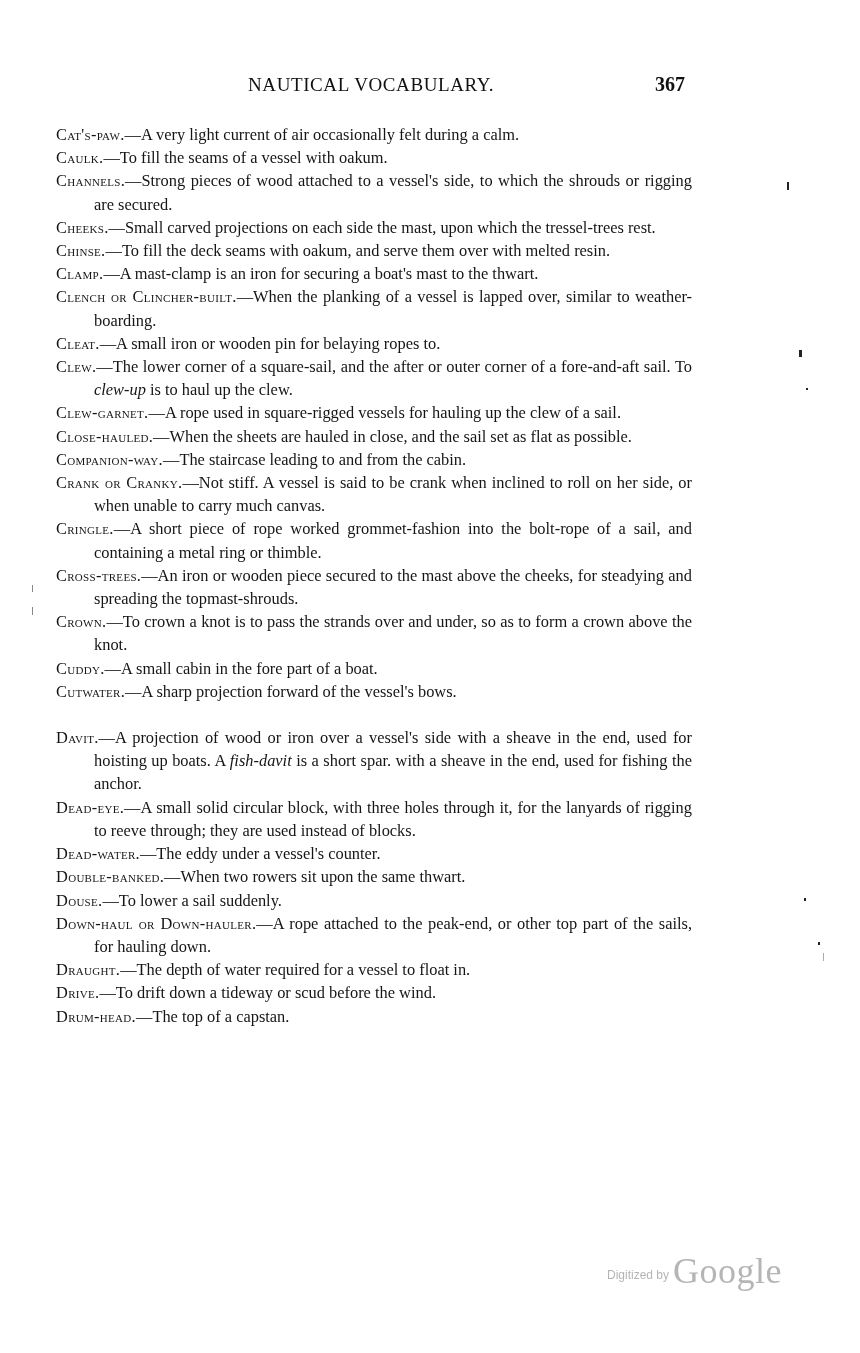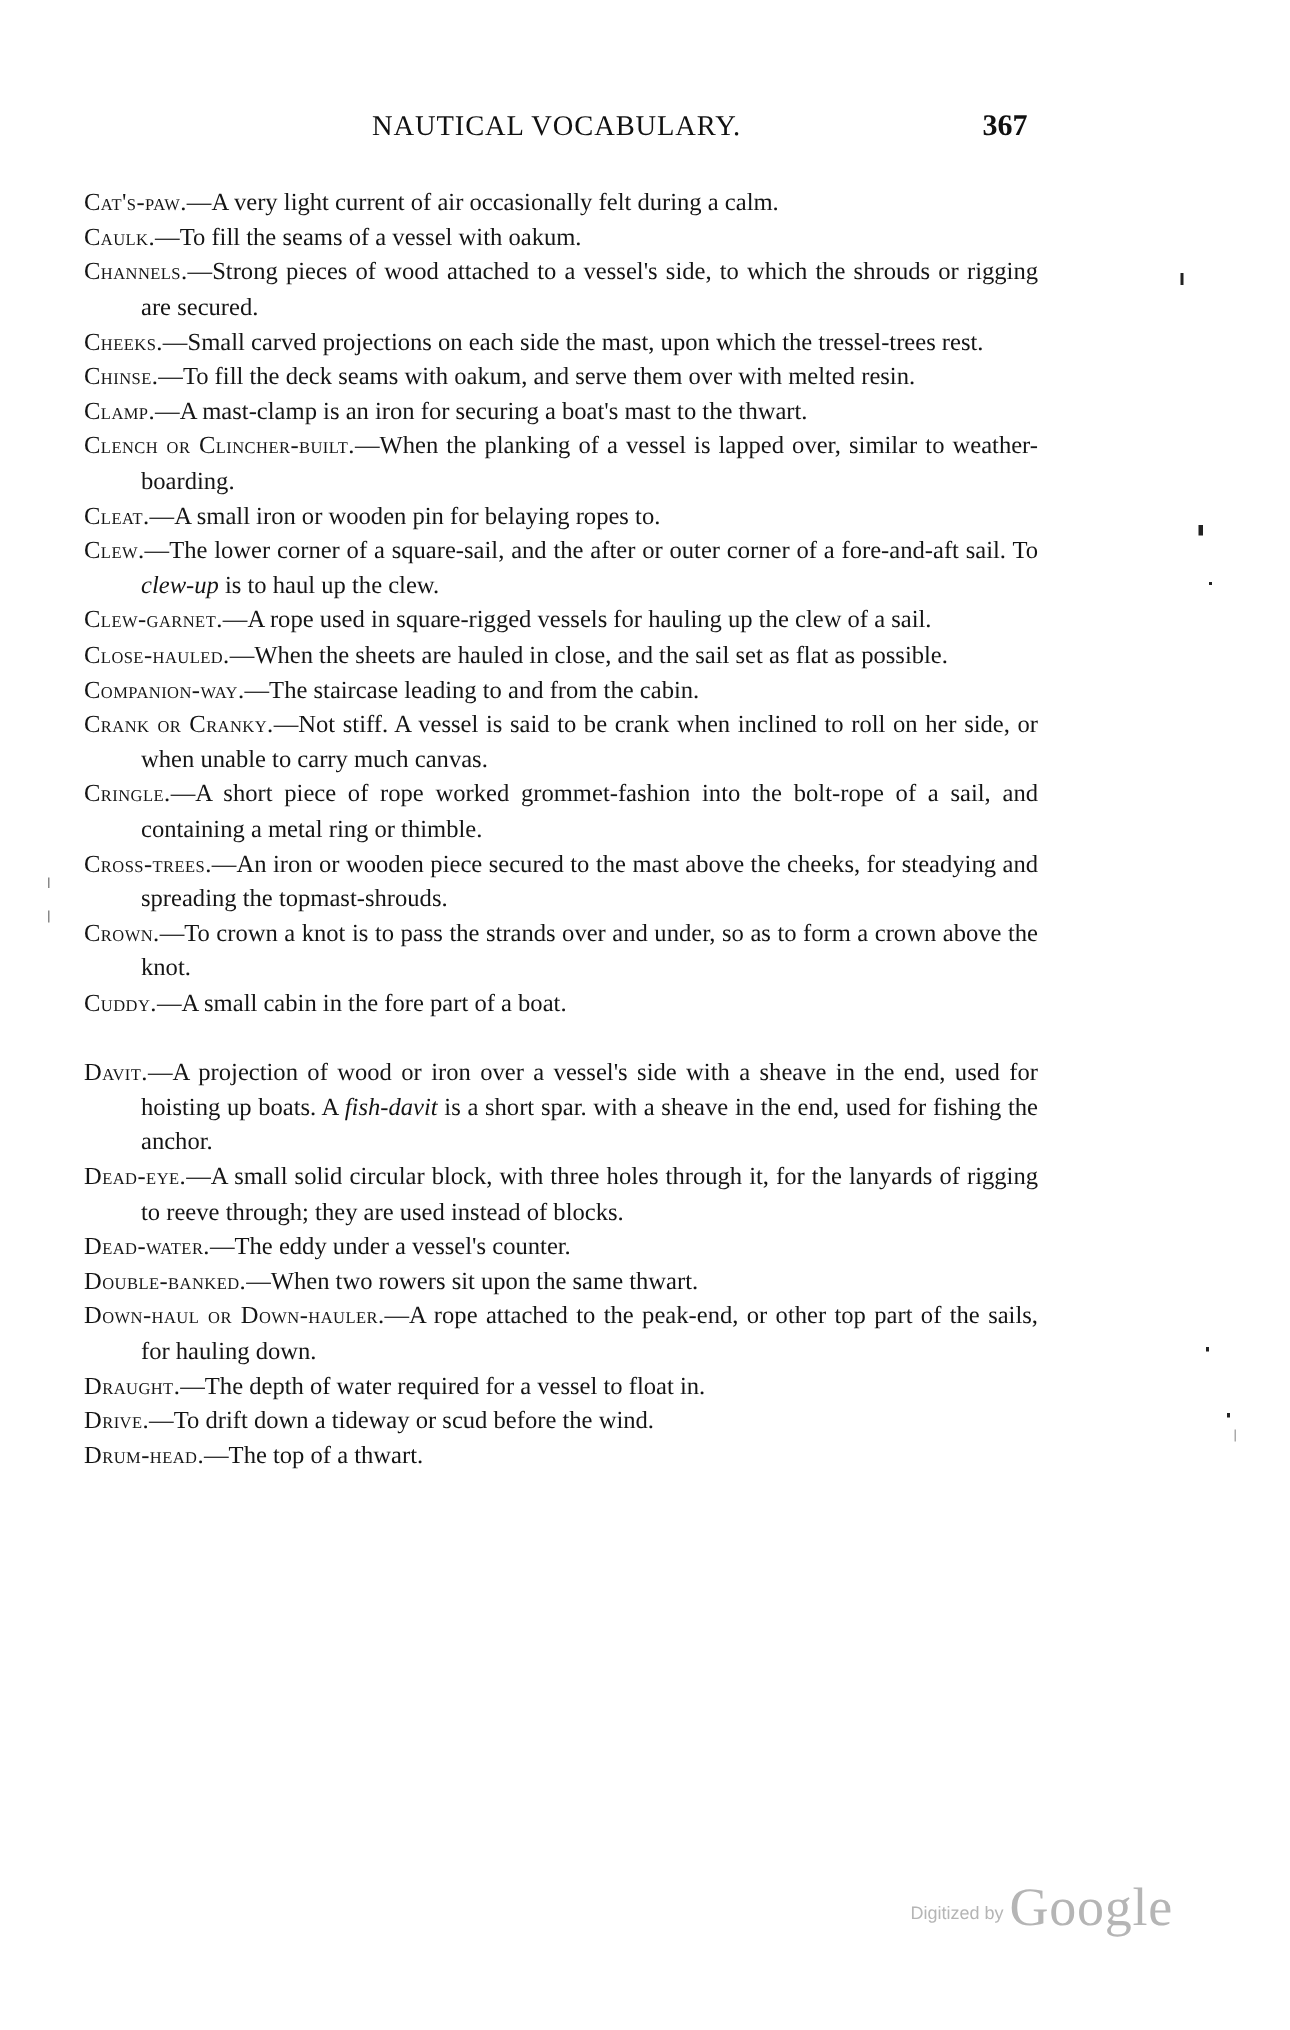--- a/index.html
+++ b/index.html
@@ -38,28 +38,30 @@
   <p class="entry"><span class="term">Cleat.</span><span>—A small iron or wooden pin for belaying ropes to.</span></p>
   <p class="entry"><span class="term">Clew.</span><span>—The lower corner of a square-sail, and the after or outer corner of a fore-and-aft sail.   To </span><span class="ital">clew-up</span><span> is to haul up the clew.</span></p>
   <p class="entry"><span class="term">Clew-garnet.</span><span>—A rope used in square-rigged vessels for hauling up the clew of a sail.</span></p>
   <p class="entry"><span class="term">Close-hauled.</span><span>—When the sheets are hauled in close, and the sail set as flat as possible.</span></p>
   <p class="entry"><span class="term">Companion-way.</span><span>—The staircase leading to and from the cabin.</span></p>
   <p class="entry"><span class="term">Crank or Cranky.</span><span>—Not stiff.   A vessel is said to be crank when inclined to roll on her side, or when unable to carry much canvas.</span></p>
   <p class="entry"><span class="term">Cringle.</span><span>—A short piece of rope worked grommet-fashion into the bolt-rope of a sail, and containing a metal ring or thimble.</span></p>
   <p class="entry"><span class="term">Cross-trees.</span><span>—An iron or wooden piece secured to the mast above the cheeks, for steadying and spreading the topmast-shrouds.</span></p>
   <p class="entry"><span class="term">Crown.</span><span>—To crown a knot is to pass the strands over and under, so as to form a crown above the knot.</span></p>
   <p class="entry"><span class="term">Cuddy.</span><span>—A small cabin in the fore part of a boat.</span></p>
+  <p class="entry"><span class="term">Cutwater.</span><span>—A sharp projection forward of the vessel's bows.</span></p>
   <p class="entry gap"><span class="term">Davit.</span><span>—A projection of wood or iron over a vessel's side with a sheave in the end, used for hoisting up boats.   A </span><span class="ital">fish-davit</span><span> is a short spar. with a sheave in the end, used for fishing the anchor.</span></p>
   <p class="entry"><span class="term">Dead-eye.</span><span>—A small solid circular block, with three holes through it, for the lanyards of rigging to reeve through; they are used instead of blocks.</span></p>
   <p class="entry"><span class="term">Dead-water.</span><span>—The eddy under a vessel's counter.</span></p>
   <p class="entry"><span class="term">Double-banked.</span><span>—When two rowers sit upon the same thwart.</span></p>
+  <p class="entry"><span class="term">Douse.</span><span>—To lower a sail suddenly.</span></p>
   <p class="entry"><span class="term">Down-haul or Down-hauler.</span><span>—A rope attached to the peak-end, or other top part of the sails, for hauling down.</span></p>
   <p class="entry"><span class="term">Draught.</span><span>—The depth of water required for a vessel to float in.</span></p>
   <p class="entry"><span class="term">Drive.</span><span>—To drift down a tideway or scud before the wind.</span></p>
-  <p class="entry"><span class="term">Drum-head.</span><span>—The top of a thwart.</span></p>
+  <p class="entry"><span class="term">Drum-head.</span><span>—The top of a capstan.</span></p>
 </div>
 
 <div class="mark" style="left:787px;top:182px;width:2px;height:8px;"></div>
 <div class="mark" style="left:799px;top:350px;width:3px;height:7px;"></div>
 <div class="mark" style="left:806px;top:388px;width:2px;height:2px;"></div>
 <div class="mark" style="left:32px;top:585px;width:1px;height:7px;background:#888;"></div>
 <div class="mark" style="left:32px;top:607px;width:1px;height:8px;background:#888;"></div>
 <div class="mark" style="left:804px;top:898px;width:2px;height:3px;"></div>
 <div class="mark" style="left:818px;top:942px;width:2px;height:3px;"></div>
 <div class="mark" style="left:823px;top:953px;width:1px;height:8px;background:#aaa;"></div>

